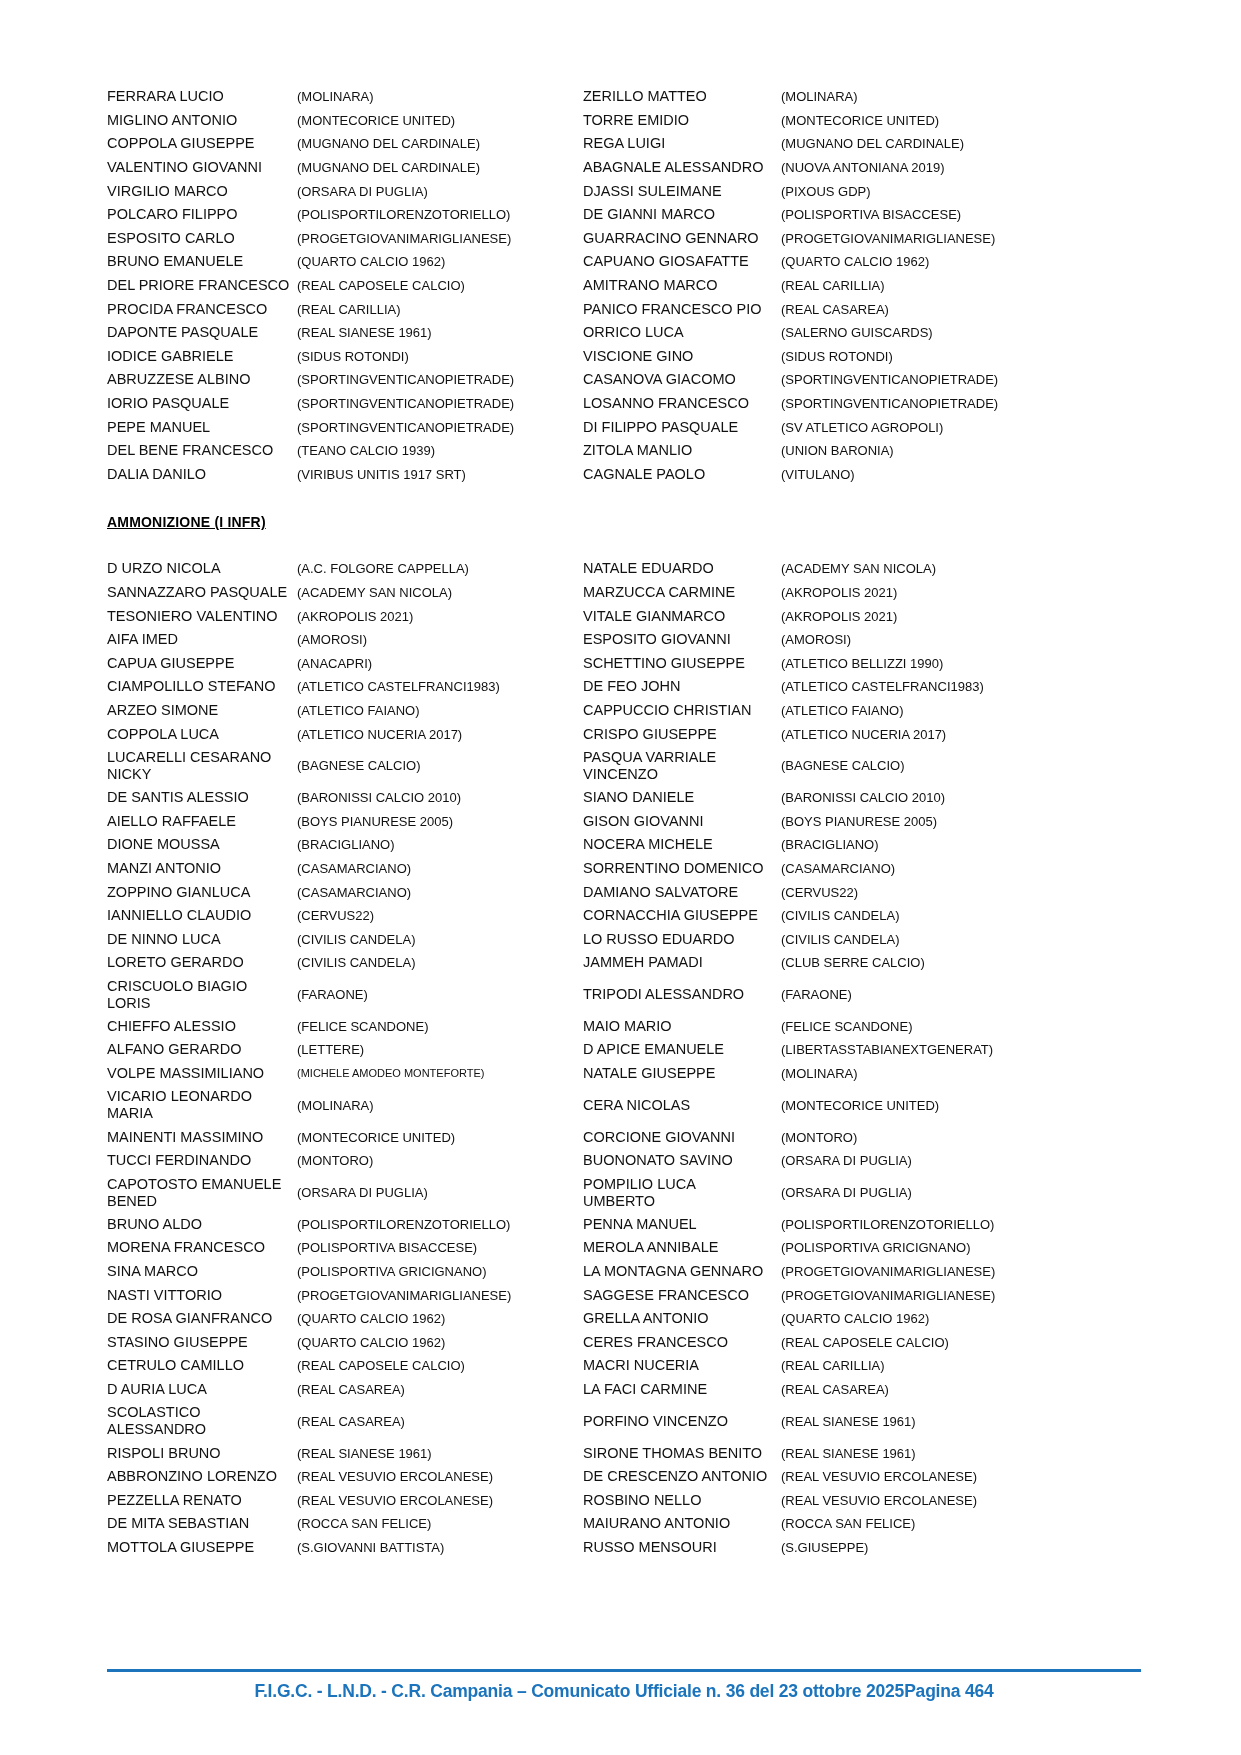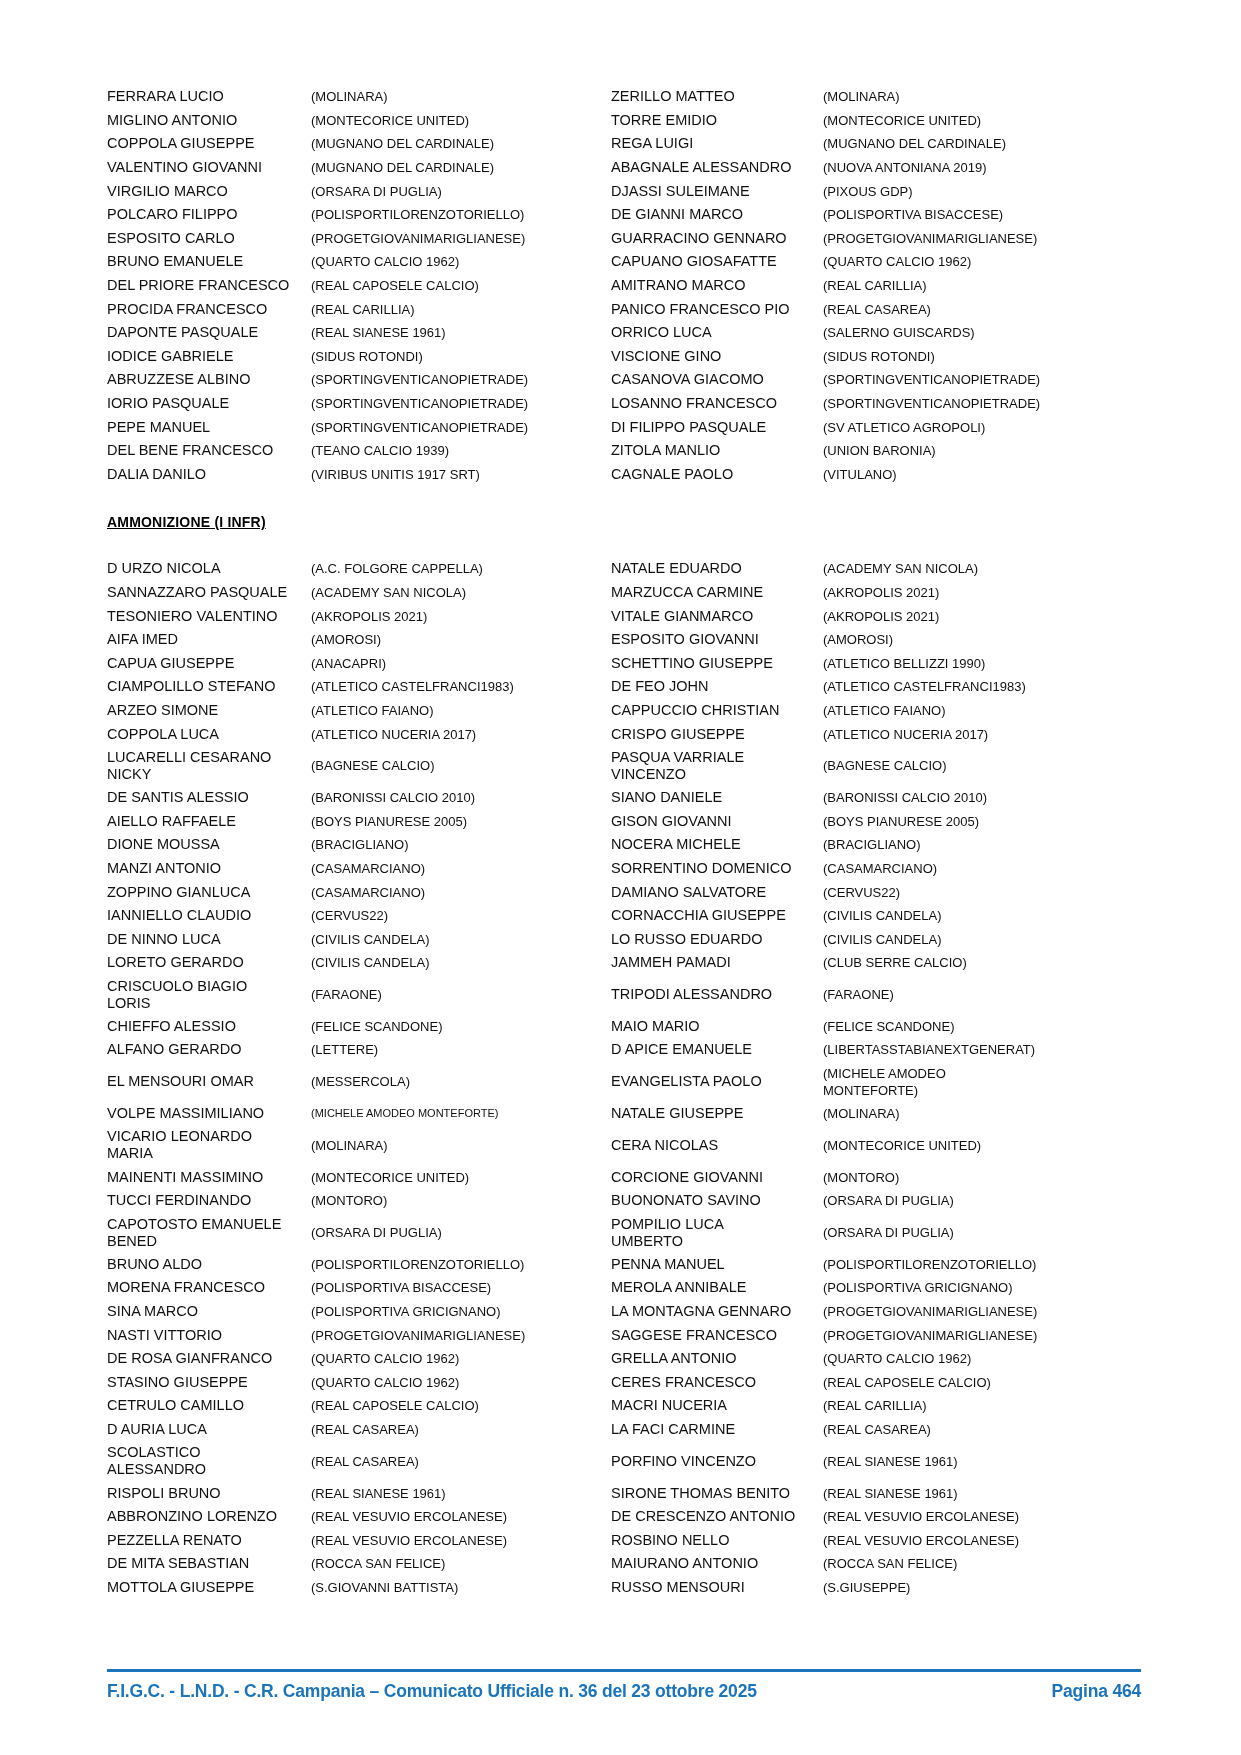--- a/index.html
+++ b/index.html
@@ -8,37 +8,36 @@
     font-family:"Liberation Sans","DejaVu Sans",sans-serif;
     color:#111111;overflow:hidden;
   }
   .content{position:absolute;left:107px;top:85px;width:1036px;}
   .ptable{width:100%;}
   .prow{
     display:grid;
     grid-template-columns:190px 286px 198px 362px;
     align-items:center;
     min-height:23.6px;
-    gap:14px;
   }
   .prow.tall{padding:3px 0;}
   .cell{white-space:pre-line;line-height:17px;}
   .pname{font-size:14.5px;letter-spacing:0px;padding-right:6px;}
   .pclub{font-size:13px;padding-right:4px;}
   .pclub.small{font-size:11px;}
   .heading{
     font-size:14px;font-weight:bold;text-decoration:underline;
     margin:28px 0 27px 0;letter-spacing:0.2px;color:#000;
   }
   .footer{
     position:absolute;left:107px;top:1669px;width:1034px;
   }
   .footer-rule{height:3px;width:100%;}
   .footer-text{
-    display:flex;justify-content:space-between;margin-top:9px;
+    display:flex;justify-content:center;margin-top:9px;
     font-size:17.5px;font-weight:bold;letter-spacing:-0.2px;
   }
 </style>
 </head>
 <body>
 
 <div class="content">
   <div class="ptable">
       <div class="prow">
         <div class="cell pname">FERRARA LUCIO</div>
@@ -260,27 +259,20 @@
         <div class="cell pname">CHIEFFO ALESSIO</div>
         <div class="cell pclub">(FELICE SCANDONE)</div>
         <div class="cell pname">MAIO MARIO</div>
         <div class="cell pclub">(FELICE SCANDONE)</div>
       </div>
       <div class="prow">
         <div class="cell pname">ALFANO GERARDO</div>
         <div class="cell pclub">(LETTERE)</div>
         <div class="cell pname">D APICE EMANUELE</div>
         <div class="cell pclub">(LIBERTASSTABIANEXTGENERAT)</div>
-      </div>
-      <div class="prow tall">
-        <div class="cell pname">EL MENSOURI OMAR</div>
-        <div class="cell pclub">(MESSERCOLA)</div>
-        <div class="cell pname">EVANGELISTA PAOLO</div>
-        <div class="cell pclub">(MICHELE AMODEO
-MONTEFORTE)</div>
       </div>
       <div class="prow">
         <div class="cell pname">VOLPE MASSIMILIANO</div>
         <div class="cell pclub small">(MICHELE AMODEO MONTEFORTE)</div>
         <div class="cell pname">NATALE GIUSEPPE</div>
         <div class="cell pclub">(MOLINARA)</div>
       </div>
       <div class="prow tall">
         <div class="cell pname">VICARIO LEONARDO
 MARIA</div>

